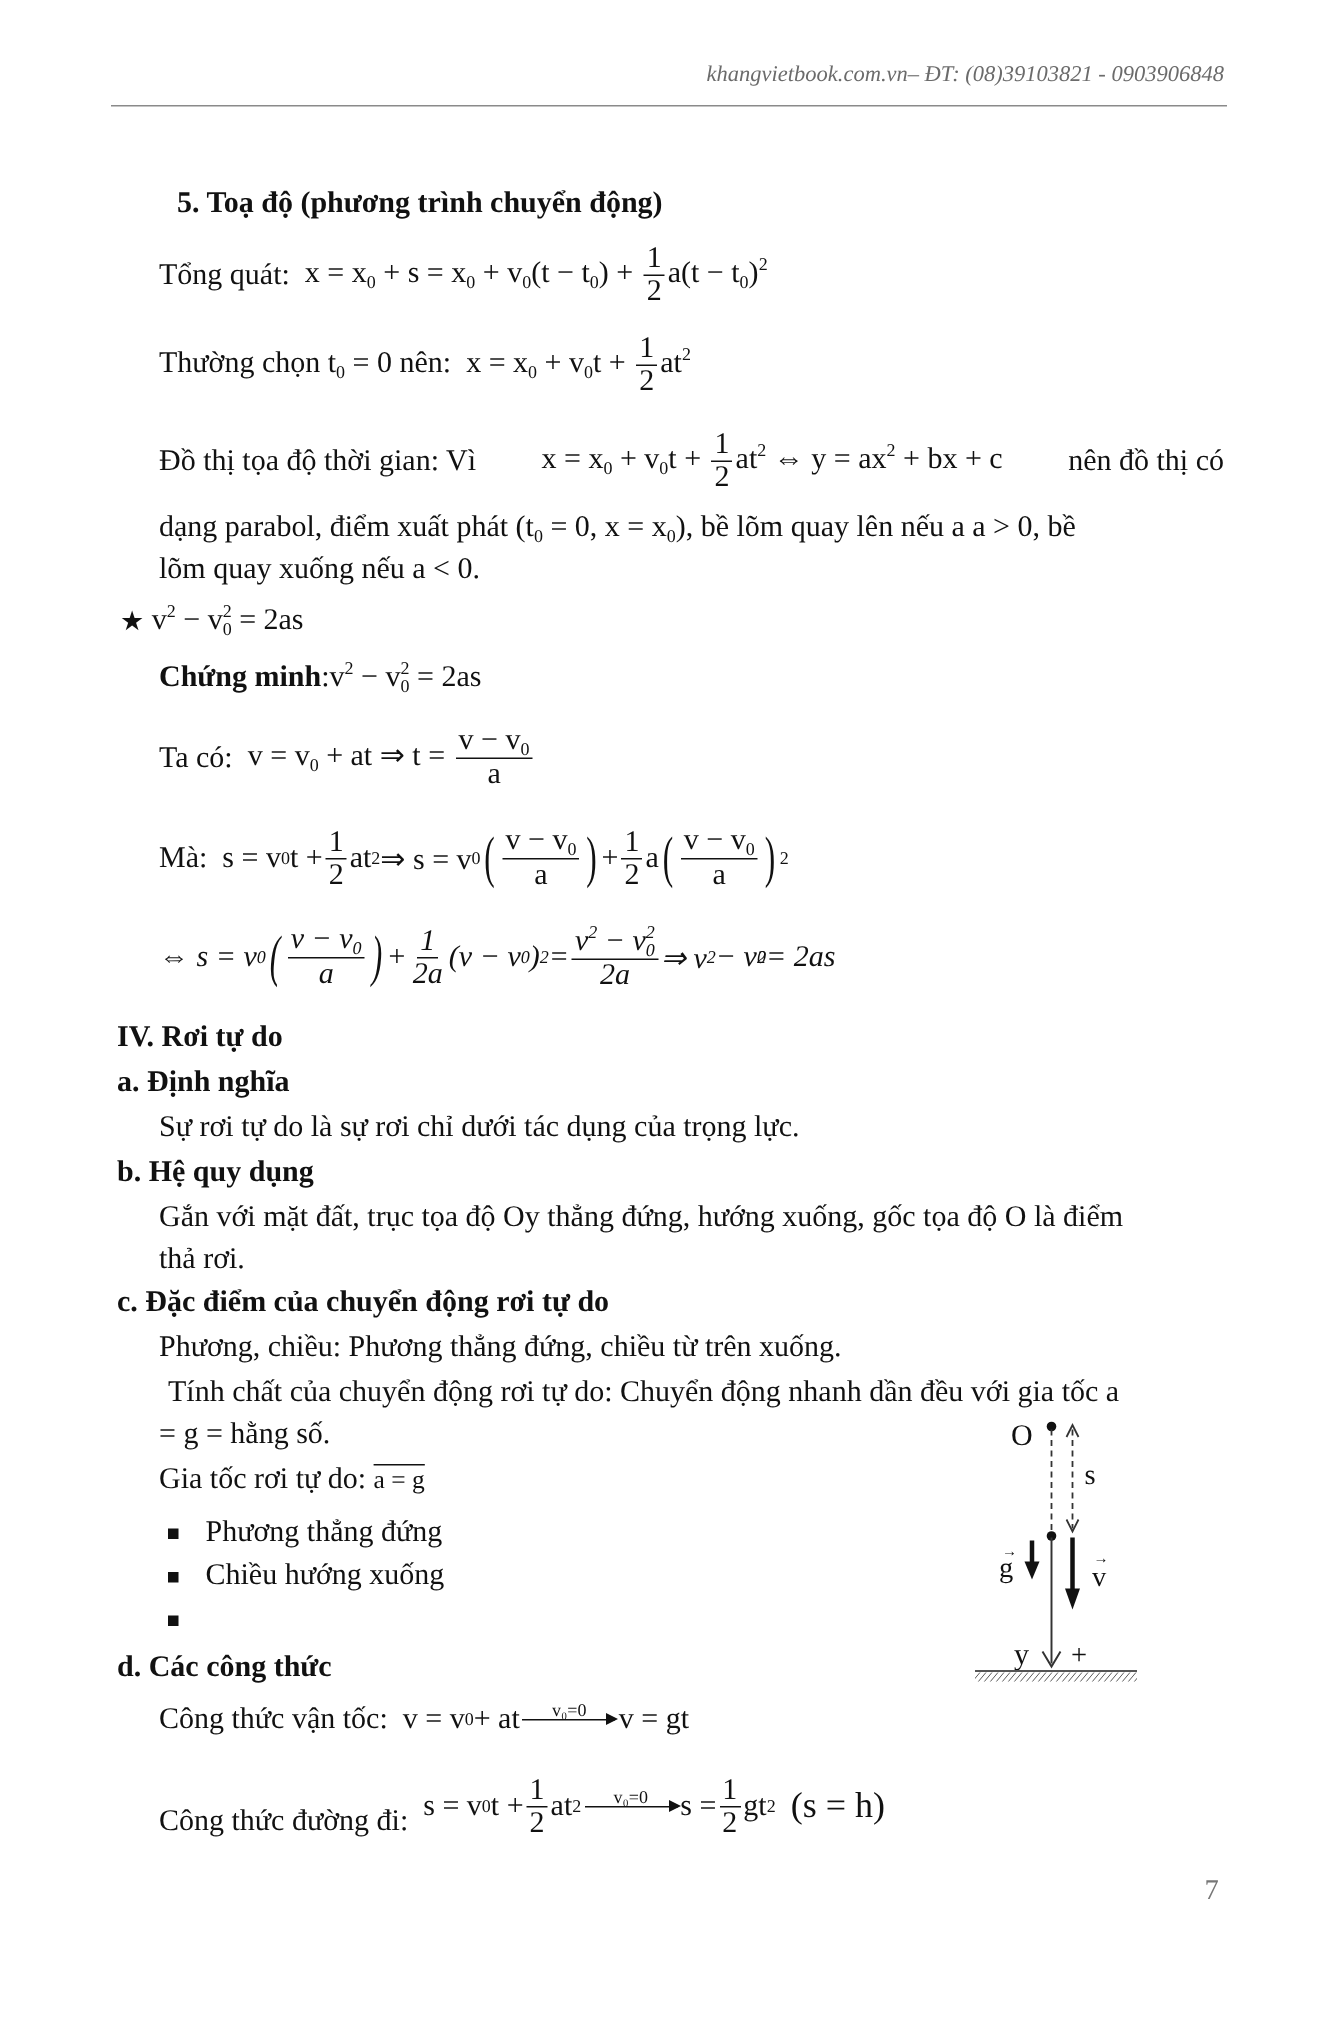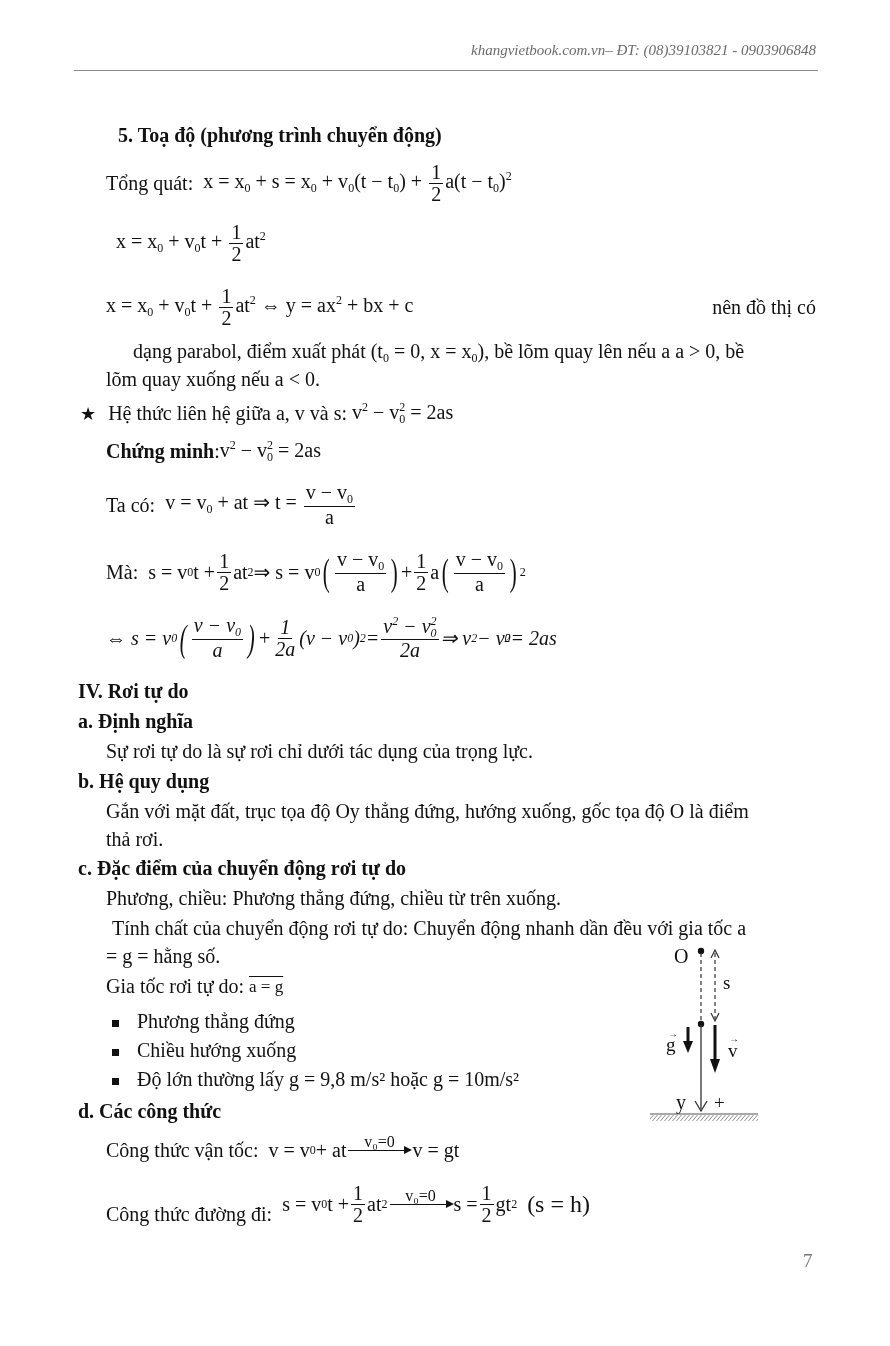--- a/index.html
+++ b/index.html
@@ -12,21 +12,21 @@
   .m { font-family: "Liberation Serif", serif; }
   sub, sup { font-size: 12px; }
   sub { vertical-align: -4px; }
   sup { vertical-align: 8px; }
   .frac { display: inline-flex; flex-direction: column; align-items: center; vertical-align: middle; margin: 0 2px; line-height: 1.05; }
   .frac .num { border-bottom: 1px solid #111; padding: 0 2px; }
   .frac .den { padding: 0 2px; }
   .big-paren { font-size: 38px; transform: scaleX(0.55); display: inline-block; vertical-align: middle; line-height: 1; }
   .paren { font-size: 24px; }
   .arrow-label { display: inline-flex; flex-direction: column; align-items: center; vertical-align: middle; margin: 0 2px; }
-  .arrow-label .lbl { font-size: 16px; line-height: 1; }
+  .arrow-label .lbl { font-size: 12px; line-height: 1; }
   .arrow-label .line { width: 62px; height: 0; border-top: 1px solid #111; position: relative; }
   .arrow-label .line::after { content: ""; position: absolute; right: -2px; top: -5px; border-left: 8px solid #111; border-top: 4.5px solid transparent; border-bottom: 4.5px solid transparent; }
   .bullet-sq { display: inline-block; width: 7px; height: 7px; background: #111; margin-right: 18px; vertical-align: middle; }
   .pagenum { left: 803px; top: 1250px; color: #777; font-size: 19px; }
   .star { font-size: 18px; }
 </style>
 </head>
 <body>
 
 <div class="abs header">khangvietbook.com.vn– ĐT: (08)39103821 - 0903906848</div>
@@ -38,47 +38,48 @@
   <span>Tổng quát:</span>&nbsp;&nbsp;
   <span class="m">
     <span>x = x</span><sub>0</sub><span> + s = x</span><sub>0</sub><span> + v</span><sub>0</sub><span>(t − t</span><sub>0</sub><span>) + </span><span class="frac">
         <span class="num">1</span>
         <span class="den">2</span>
       </span><span>a(t − t</span><sub>0</sub><span>)</span><sup>2</sup>
   </span>
 </div>
 
 <div class="abs" style="left:106px; top:220px; height:46px; display:flex; align-items:center;">
-  &nbsp;&nbsp;
+  <span><span>Thường chọn t</span><sub>0</sub><span> = 0 nên:</span></span>&nbsp;&nbsp;
   <span class="m">
     <span>x = x</span><sub>0</sub><span> + v</span><sub>0</sub><span>t + </span><span class="frac">
         <span class="num">1</span>
         <span class="den">2</span>
       </span><span>at</span><sup>2</sup>
   </span>
 </div>
 
 <div class="abs" style="left:106px; top:284px; width:710px; height:46px; display:flex; align-items:center; justify-content:space-between;">
+  <span>Đồ thị tọa độ thời gian: Vì</span>
   <span class="m">
     <span>x = x</span><sub>0</sub><span> + v</span><sub>0</sub><span>t + </span><span class="frac">
         <span class="num">1</span>
         <span class="den">2</span>
       </span><span>at</span><sup>2</sup><span> ⇔ y = ax</span><sup>2</sup><span> + bx + c</span>
   </span>
   <span> nên đồ thị có</span>
 </div>
 
-<div class="abs" style="left:106px; top:340px; width:710px; text-align:justify;margin-left:27px;">
+<div class="abs" style="left:106px; top:340px; width:710px; text-align:justify;">
   <span>dạng parabol, điểm xuất phát (t</span><sub>0</sub><span> = 0, x = x</span><sub>0</sub><span>), bề lõm quay lên nếu a  a &gt; 0, bề</span>
 </div>
 <div class="abs" style="left:106px; top:368px;">lõm quay xuống nếu a &lt; 0.</div>
 
 <div class="abs" style="left:80px; top:400px; display:flex; align-items:center;">
   <span class="star">★</span>
-  <span style="margin-left:12px;">Hệ thức liên hệ giữa a, v và s:</span>&nbsp;
+  &nbsp;
   <span class="m"><span>v</span><sup>2</sup><span> − v</span><sub>0</sub><sup style="margin-left:-6px;">2</sup><span> = 2as</span></span>
 </div>
 
 <div class="abs" style="left:106px; top:438px; display:flex; align-items:center;">
   <span class="bold">Chứng minh</span>
     <span>:</span>
   <span class="m"><span>v</span><sup>2</sup><span> − v</span><sub>0</sub><sup style="margin-left:-6px;">2</sup><span> = 2as</span></span>
 </div>
 
 <div class="abs" style="left:106px; top:478px; height:54px; display:flex; align-items:center;">
@@ -168,21 +169,21 @@
 <div class="abs" style="left:106px; top:887px;">Phương, chiều: Phương thẳng đứng, chiều từ trên xuống.</div>
 <div class="abs" style="left:112px; top:917px;">Tính chất của chuyển động rơi tự do: Chuyển động nhanh dần đều với gia tốc a</div>
 <div class="abs" style="left:106px; top:945px;">= g = hằng số.</div>
 <div class="abs" style="left:106px; top:975px; display:flex; align-items:center;">
   <span>Gia tốc rơi tự do:</span>&nbsp;
   <span class="m" style="font-size:17px; text-decoration: overline;">a = g</span>
 </div>
 
 <div class="abs" style="left:112px; top:1010px;"><span class="bullet-sq"></span><span>Phương thẳng đứng</span></div>
 <div class="abs" style="left:112px; top:1039px;"><span class="bullet-sq"></span><span>Chiều hướng xuống</span></div>
-<div class="abs" style="left:112px; top:1068px;"><span class="bullet-sq"></span><span>Độ lớn  thường lấy g = 9,8 m/s² hoặc g = 10m/s²</span></div>
+<div class="abs" style="left:112px; top:1068px;"><span class="bullet-sq"></span></div>
 
 <div class="abs bold" style="left:78px; top:1100px;">d. Các công thức</div>
 
 <div class="abs" style="left:106px; top:1134px; display:flex; align-items:center;">
   <span>Công thức vận tốc:</span>&nbsp;&nbsp;
   <span class="m" style="display:inline-flex; align-items:center;">
     <span>v = v</span>
       <sub>0</sub>
       <span> + at</span>
     <span class="arrow-label">

